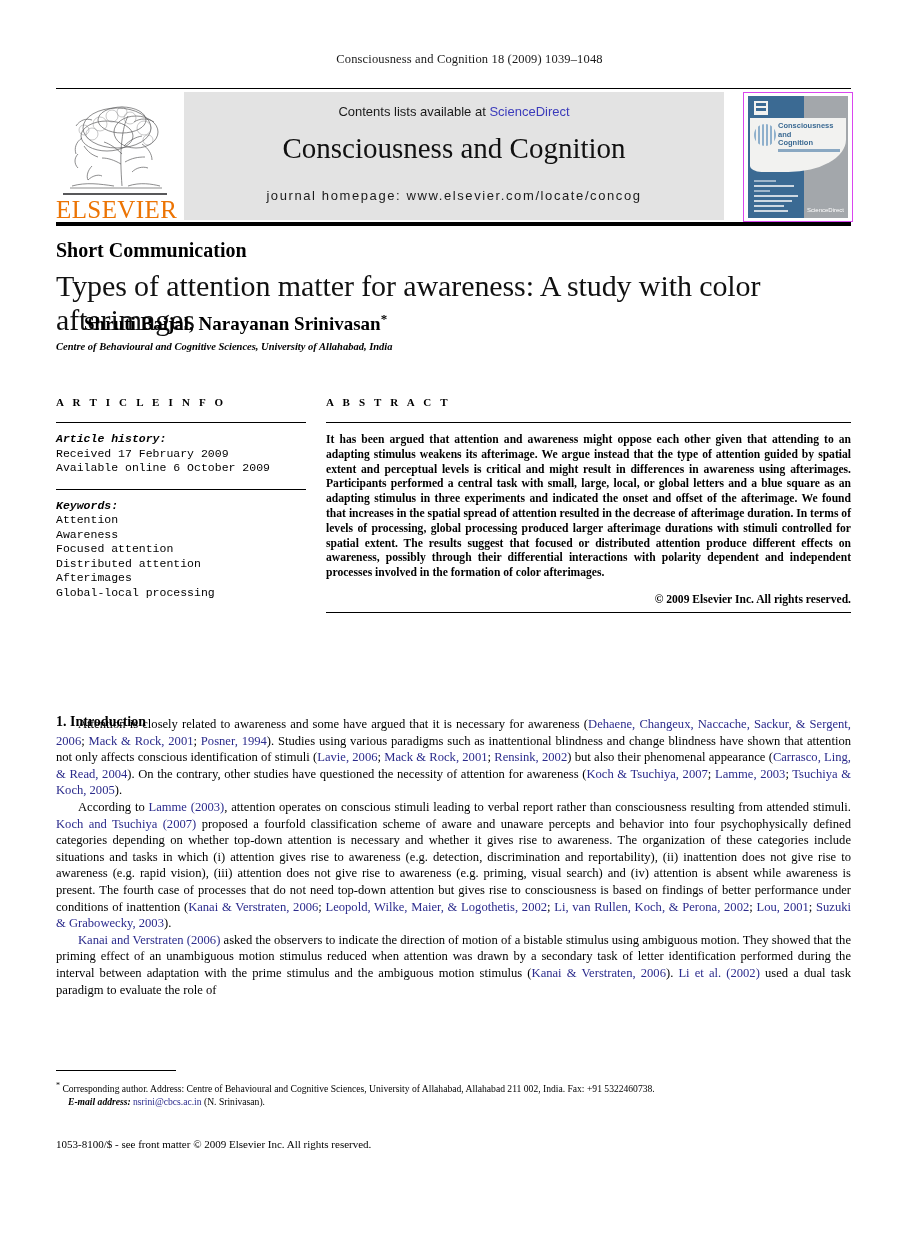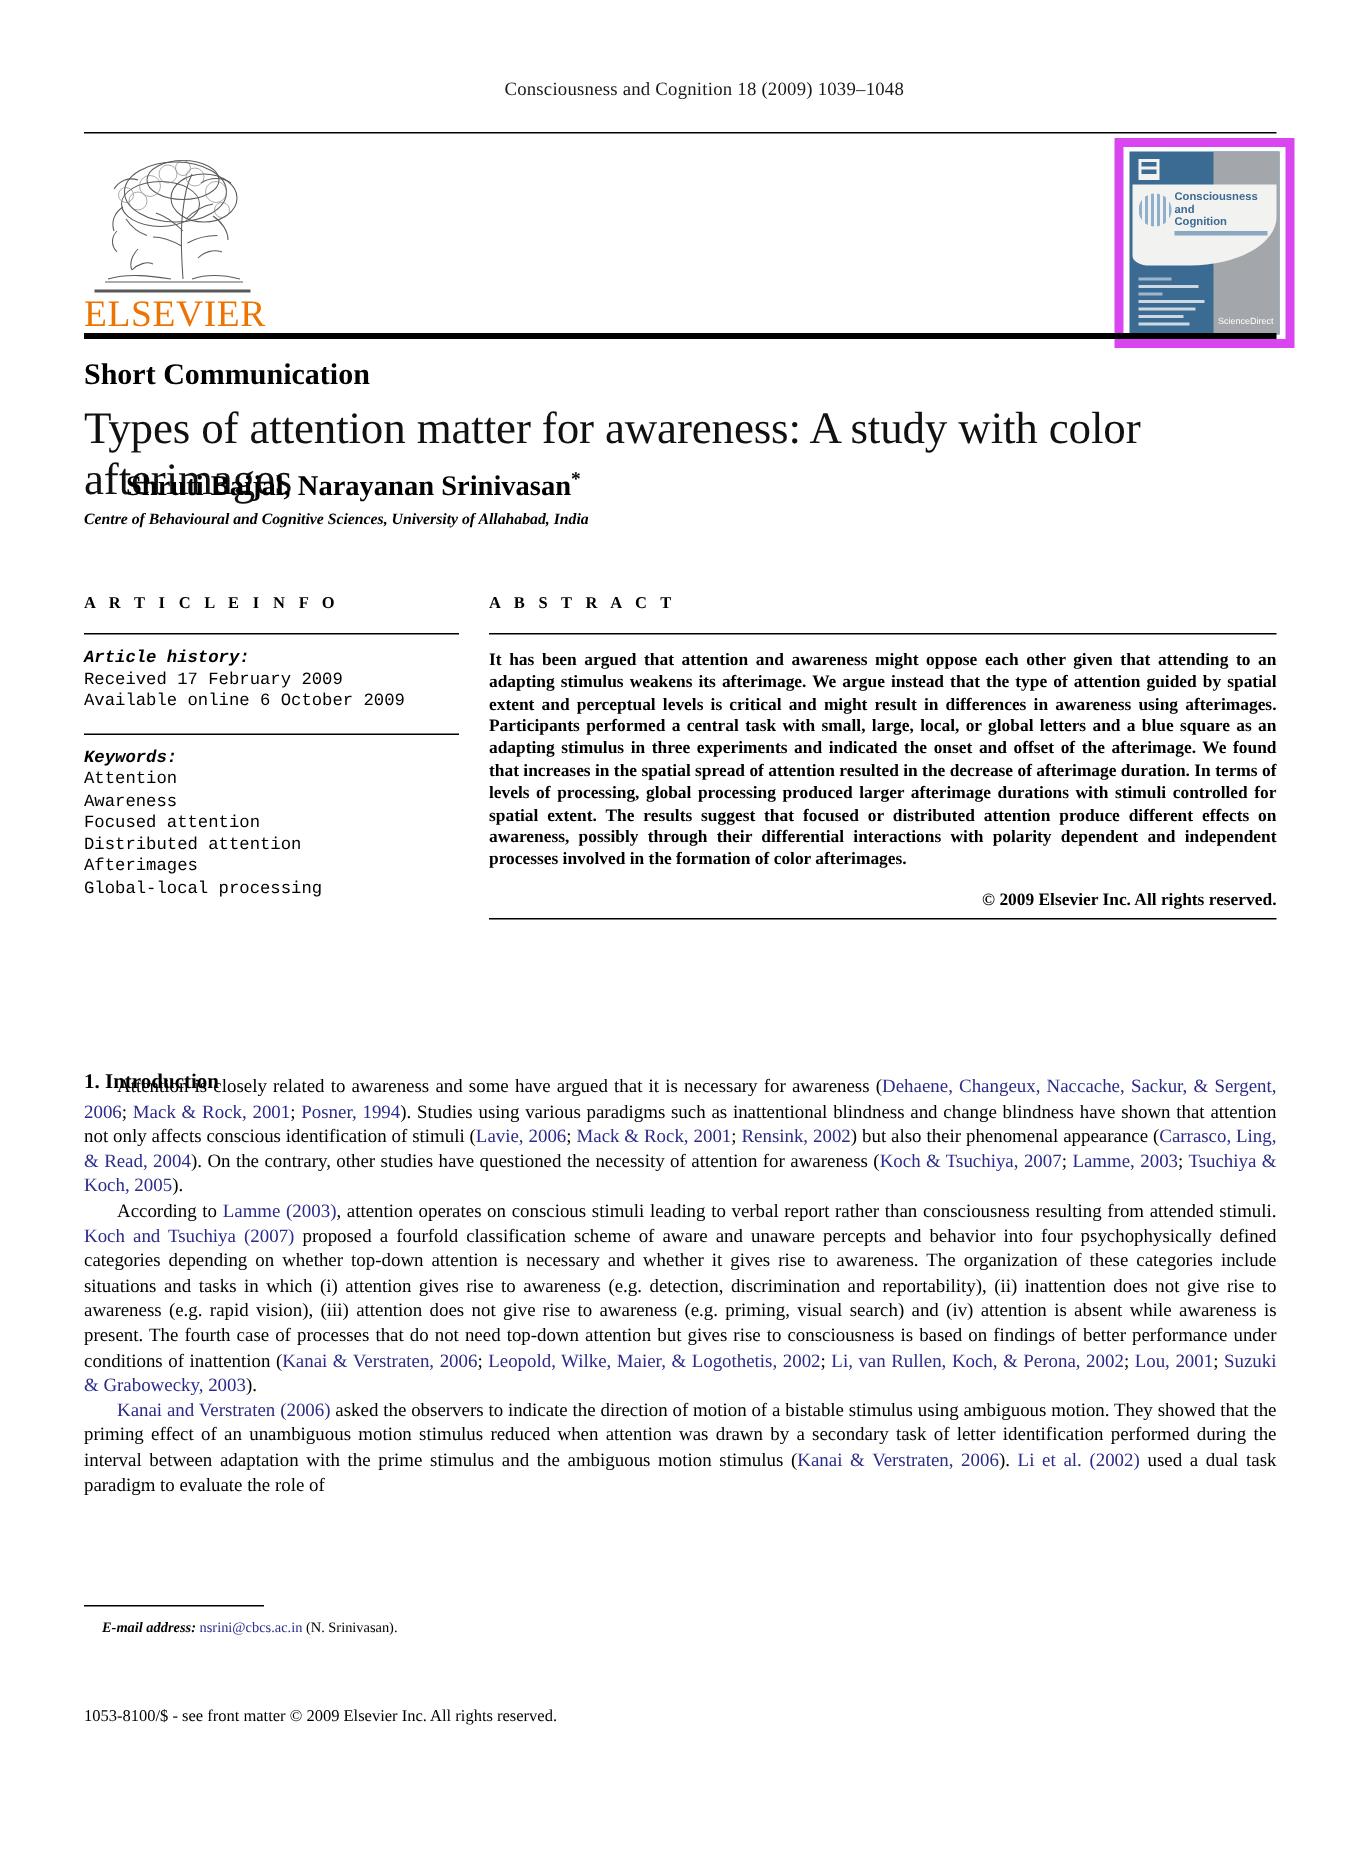--- a/index.html
+++ b/index.html
@@ -116,21 +116,21 @@
     letter-spacing: 1.6px;
     color: #1a1a1a;
   }
 
   
   .cover {
     position: absolute;
     left: 687px; top: 0;
     width: 108px;
     height: 128px;
-    border: 6px solid #d946ef;
+    border: 1px solid #d946ef;
     background: #ffffff;
     overflow: hidden;
   }
   .cover-inner {
     position: absolute;
     left: 4px; top: 3px;
     width: 100px;
     height: 122px;
     background: #3b6a93;
     overflow: hidden;
@@ -399,20 +399,27 @@
           <circle cx="30" cy="32" r="6"></circle>
             <circle cx="86" cy="38" r="5"></circle>
           <circle cx="22" cy="28" r="5"></circle>
             <circle cx="60" cy="10" r="5"></circle>
         </g>
       </svg>
       <div class="elsevier-underline"></div>
       <div class="elsevier-word">ELSEVIER</div>
     </div>
 
+    <div class="banner">
+      <div class="banner-contents">
+        <span>Contents lists available at </span><span class="sd">ScienceDirect</span>
+      </div>
+      <div class="banner-title">Consciousness and Cognition</div>
+      <div class="banner-homepage">journal homepage: www.elsevier.com/locate/concog</div>
+    </div>
 
     <div class="cover">
       <div class="cover-inner">
         <div class="cover-grey-wedge"></div>
         <div class="cover-white-swoop"></div>
         <div class="cover-els"></div>
         <div class="cover-disc"></div>
         <div class="cover-title">
           <div>Consciousness</div>
           <div>and</div>
@@ -473,20 +480,21 @@
 
   <div class="heading1">1. Introduction</div>
   <div class="body-text" id="body-host">
       <p><span>Attention is closely related to awareness and some have argued that it is necessary for awareness (</span><span class="ref">Dehaene, Changeux, Naccache, Sackur, &amp; Sergent, 2006</span><span>; </span><span class="ref">Mack &amp; Rock, 2001</span><span>; </span><span class="ref">Posner, 1994</span><span>). Studies using various paradigms such as inattentional blindness and change blindness have shown that attention not only affects conscious identification of stimuli (</span><span class="ref">Lavie, 2006</span><span>; </span><span class="ref">Mack &amp; Rock, 2001</span><span>; </span><span class="ref">Rensink, 2002</span><span>) but also their phenomenal appearance (</span><span class="ref">Carrasco, Ling, &amp; Read, 2004</span><span>). On the contrary, other studies have questioned the necessity of attention for awareness (</span><span class="ref">Koch &amp; Tsuchiya, 2007</span><span>; </span><span class="ref">Lamme, 2003</span><span>; </span><span class="ref">Tsuchiya &amp; Koch, 2005</span><span>).</span></p>
       <p><span>According to </span><span class="ref">Lamme (2003)</span><span>, attention operates on conscious stimuli leading to verbal report rather than consciousness resulting from attended stimuli. </span><span class="ref">Koch and Tsuchiya (2007)</span><span> proposed a fourfold classification scheme of aware and unaware percepts and behavior into four psychophysically defined categories depending on whether top-down attention is necessary and whether it gives rise to awareness. The organization of these categories include situations and tasks in which (i) attention gives rise to awareness (e.g. detection, discrimination and reportability), (ii) inattention does not give rise to awareness (e.g. rapid vision), (iii) attention does not give rise to awareness (e.g. priming, visual search) and (iv) attention is absent while awareness is present. The fourth case of processes that do not need top-down attention but gives rise to consciousness is based on findings of better performance under conditions of inattention (</span><span class="ref">Kanai &amp; Verstraten, 2006</span><span>; </span><span class="ref">Leopold, Wilke, Maier, &amp; Logothetis, 2002</span><span>; </span><span class="ref">Li, van Rullen, Koch, &amp; Perona, 2002</span><span>; </span><span class="ref">Lou, 2001</span><span>; </span><span class="ref">Suzuki &amp; Grabowecky, 2003</span><span>).</span></p>
       <p><span class="ref">Kanai and Verstraten (2006)</span><span> asked the observers to indicate the direction of motion of a bistable stimulus using ambiguous motion. They showed that the priming effect of an unambiguous motion stimulus reduced when attention was drawn by a secondary task of letter identification performed during the interval between adaptation with the prime stimulus and the ambiguous motion stimulus (</span><span class="ref">Kanai &amp; Verstraten, 2006</span><span>). </span><span class="ref">Li et al. (2002)</span><span> used a dual task paradigm to evaluate the role of</span></p>
     </div>
 
   <div class="foot-rule"></div>
   <div class="footnote">
+    <div><span class="star">*</span> <span>Corresponding author. Address: Centre of Behavioural and Cognitive Sciences, University of Allahabad, Allahabad 211 002, India. Fax: +91 5322460738.</span></div>
     <div class="footline2"><span class="ital">E-mail address:</span> <span class="link">nsrini@cbcs.ac.in</span> <span>(N. Srinivasan).</span></div>
   </div>
 
   <div class="colophon">
     <div>1053-8100/$ - see front matter © 2009 Elsevier Inc. All rights reserved.</div>
   </div>
 
 </div>
 
 </body></html>

